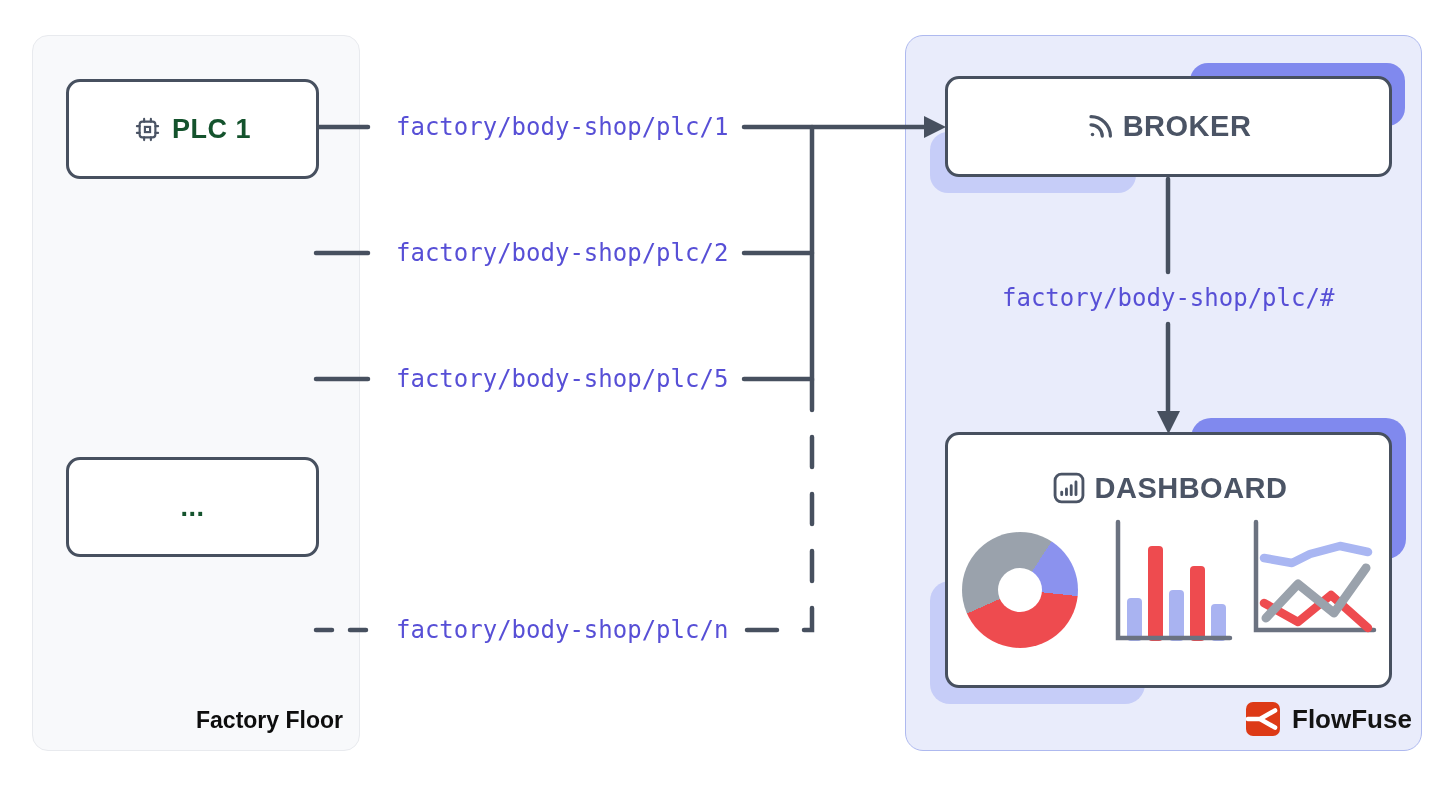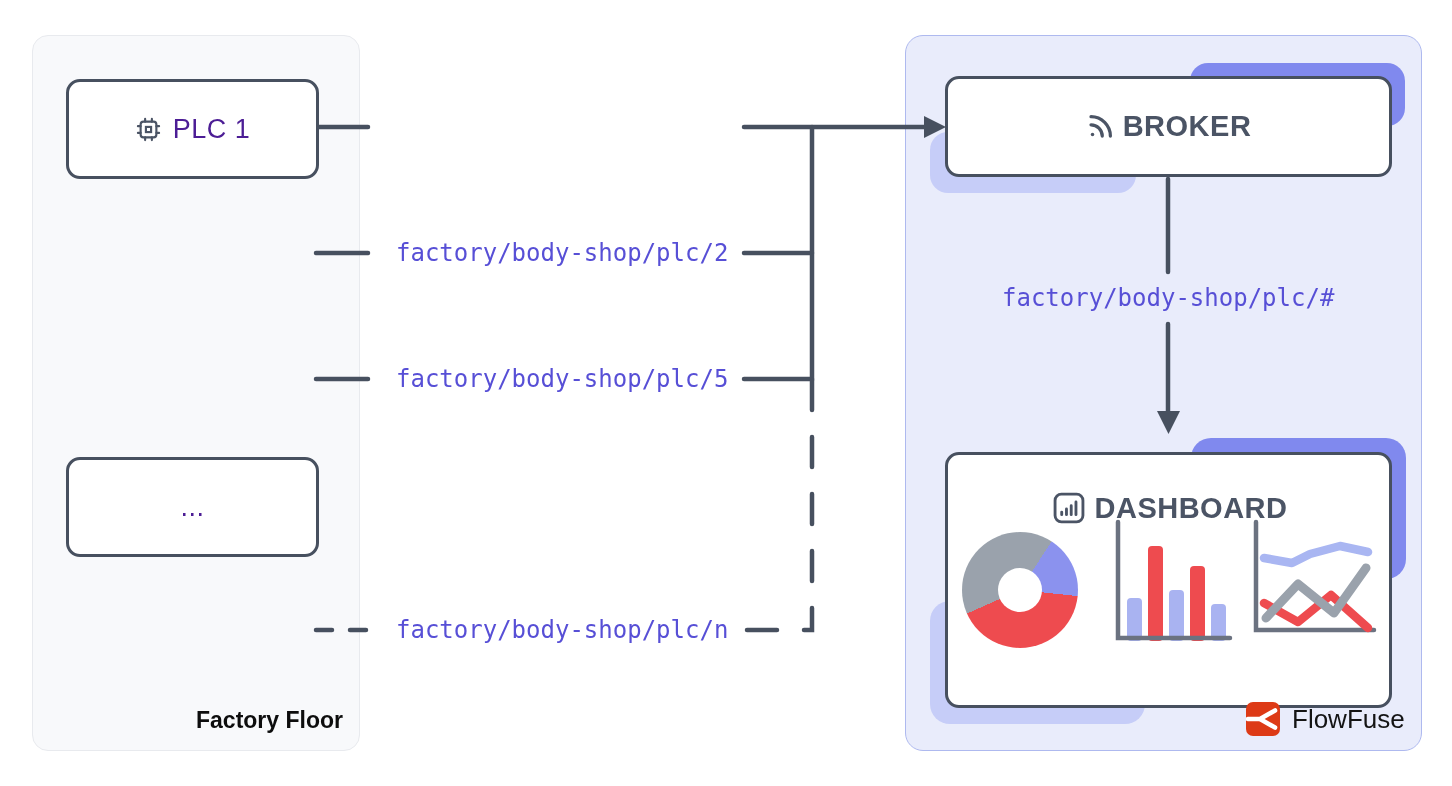--- a/index.html
+++ b/index.html
@@ -13,21 +13,21 @@
   .panel-cloud{left:905px;top:35px;width:515px;height:714px;
                background:#e9ecfb;border:1.5px solid #aeb9ef;border-radius:18px;}
 
   
   .wires{position:absolute;left:0;top:0;z-index:3;pointer-events:none;}
 
   
   .plc{position:absolute;left:66px;width:247px;height:94px;background:#ffffff;
        border:3.5px solid #47505f;border-radius:14px;display:flex;align-items:center;
        justify-content:center;gap:11px;z-index:4;}
-  .plc-label{font-size:27px;font-weight:normal;color:#4c1d95;letter-spacing:.5px;}
+  .plc-label{font-size:27px;font-weight:bold;color:#14532d;letter-spacing:.5px;}
 
   
   .node{position:absolute;z-index:4;}
   .accent{position:absolute;border-radius:18px;}
   .accent-purple{background:#8089ee;top:-13px;right:-13px;width:48%;height:62%;}
   .accent-shadow{background:#c6cdf8;bottom:-16px;left:-15px;width:46%;height:60%;}
   .node-dash .accent-purple{top:-14px;right:-14px;width:48%;height:55%;border-radius:20px;}
   .node-dash .accent-shadow{bottom:-16px;left:-15px;width:48%;height:48%;border-radius:20px;}
   .card{position:absolute;inset:0;background:#ffffff;border:3.5px solid #47505f;
         border-radius:14px;}
@@ -44,21 +44,21 @@
          border-radius:50%;z-index:5;}
   .donut-hole{position:absolute;left:36px;top:36px;width:44px;height:44px;
               border-radius:50%;background:#ffffff;}
   .mini{position:absolute;z-index:5;}
 
   
   .floor-label{position:absolute;left:32px;top:707px;width:311px;text-align:right;
                font-size:23px;font-weight:bold;color:#0d0d0d;z-index:5;}
   .brand{position:absolute;left:1246px;top:702px;display:flex;align-items:center;
          gap:12px;z-index:5;}
-  .brand-label{font-size:26px;font-weight:normal;color:#141414;}
+  .brand-label{font-size:26px;font-weight:bold;color:#141414;}
 </style>
 </head>
 <body>
 
 <div class="canvas">
 
   <div class="panel panel-factory"></div>
   <div class="panel panel-cloud"></div>
 
   <svg class="wires" width="1452" height="786" viewBox="0 0 1452 786">
@@ -88,41 +88,42 @@
       <rect x="5" y="5" width="14" height="14" rx="2.5"></rect>
         <rect x="9.7" y="9.7" width="4.6" height="4.6"></rect>
       <path d="M9 5V2.6M15 5V2.6M9 21.4V19M15 21.4V19M5 9H2.6M5 15H2.6M21.4 9H19M21.4 15H19"></path>
     </svg>
     <span class="plc-label">PLC 1</span>
   </div>
   <div class="plc" style="top:457px">
     <span class="plc-label">...</span>
   </div>
 
+  <span class="topic" style="left:396px;top:112px">factory/body-shop/plc/1</span>
   <span class="topic" style="left:396px;top:238px">factory/body-shop/plc/2</span>
   <span class="topic" style="left:396px;top:364px">factory/body-shop/plc/5</span>
   <span class="topic" style="left:1002px;top:283px;width:332px;text-align:center">factory/body-shop/plc/#</span>
   <span class="topic" style="left:396px;top:615px">factory/body-shop/plc/n</span>
 
   <div class="node" style="left:945px;top:76px;width:447px;height:101px">
     <div class="accent accent-shadow"></div>
     <div class="accent accent-purple"></div>
     <div class="card">
       <div class="card-head" style="top:0;height:94px">
         <svg width="30" height="30" viewBox="0 0 24 24" stroke="#4b5465" stroke-width="2.6" fill="none" stroke-linecap="round">
           <path d="M4 11a9 9 0 0 1 9 9"></path>
           <path d="M4 4.5A15.5 15.5 0 0 1 19.5 20"></path>
           <circle cx="5.2" cy="18.8" r="1.4" fill="#4b5465" stroke="none"></circle>
         </svg>
         <span class="card-title">BROKER</span>
       </div>
     </div>
   </div>
 
-  <div class="node node-dash" style="left:945px;top:452px;width:447px;height:256px">
+  <div class="node node-dash" style="left:945px;top:432px;width:447px;height:256px">
     <div class="accent accent-shadow"></div>
     <div class="accent accent-purple"></div>
     <div class="card">
       <div class="card-head" style="top:30px;height:46px">
         <svg width="38" height="38" viewBox="0 0 24 24" stroke="#4b5465" stroke-width="1.8" fill="none" stroke-linecap="round">
           <rect x="3.2" y="3.2" width="17.6" height="17.6" rx="4"></rect>
           <path d="M7.4 16.2v-1.6M10.4 16.2v-3.6M13.4 16.2v-5.6M16.4 16.2v-8"></path>
         </svg>
         <span class="card-title">DASHBOARD</span>
       </div>

